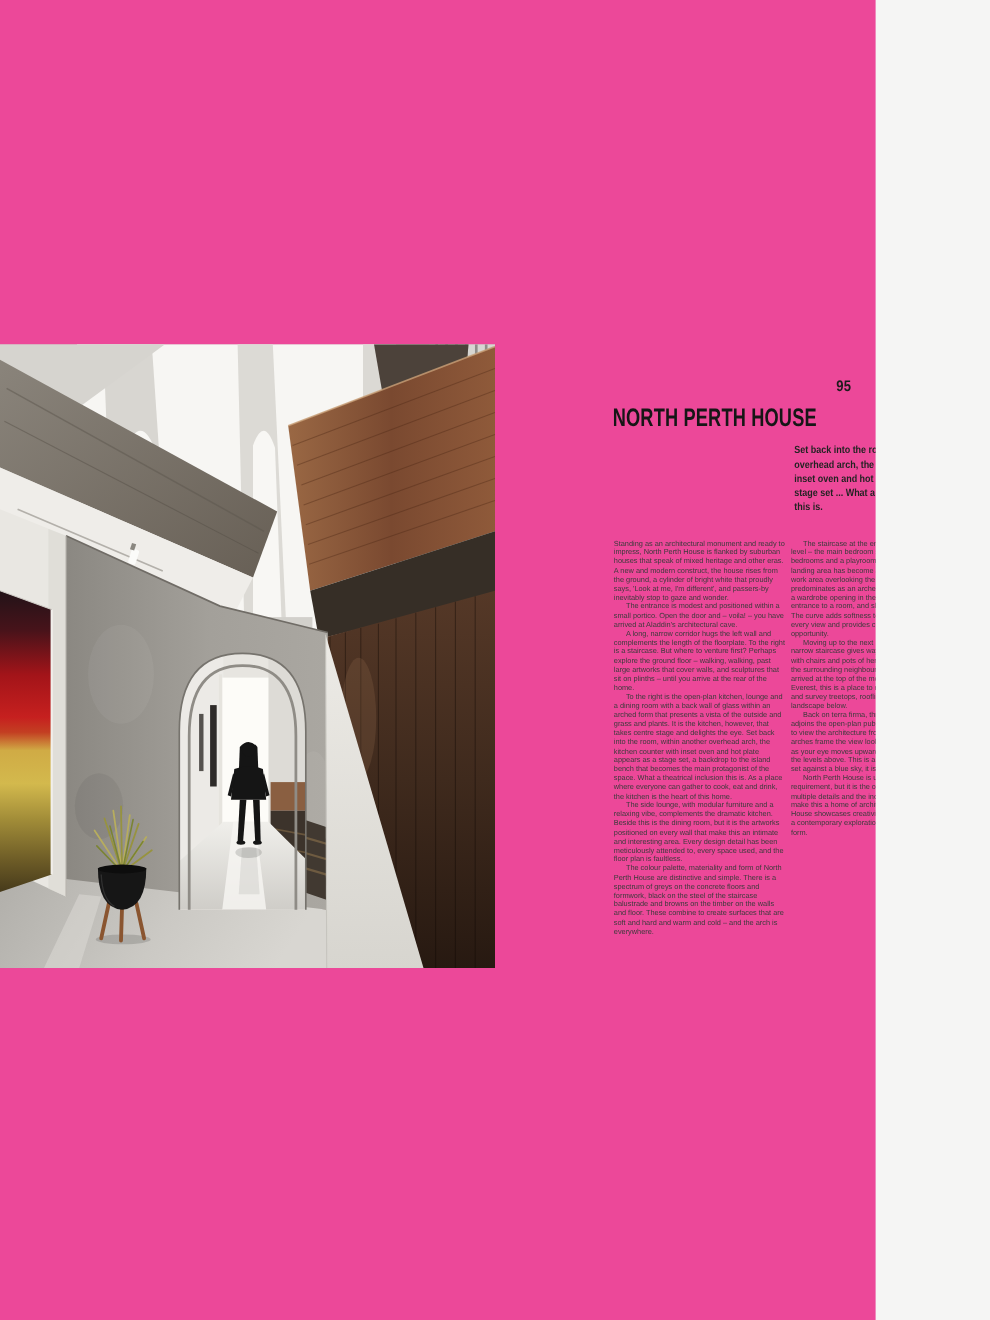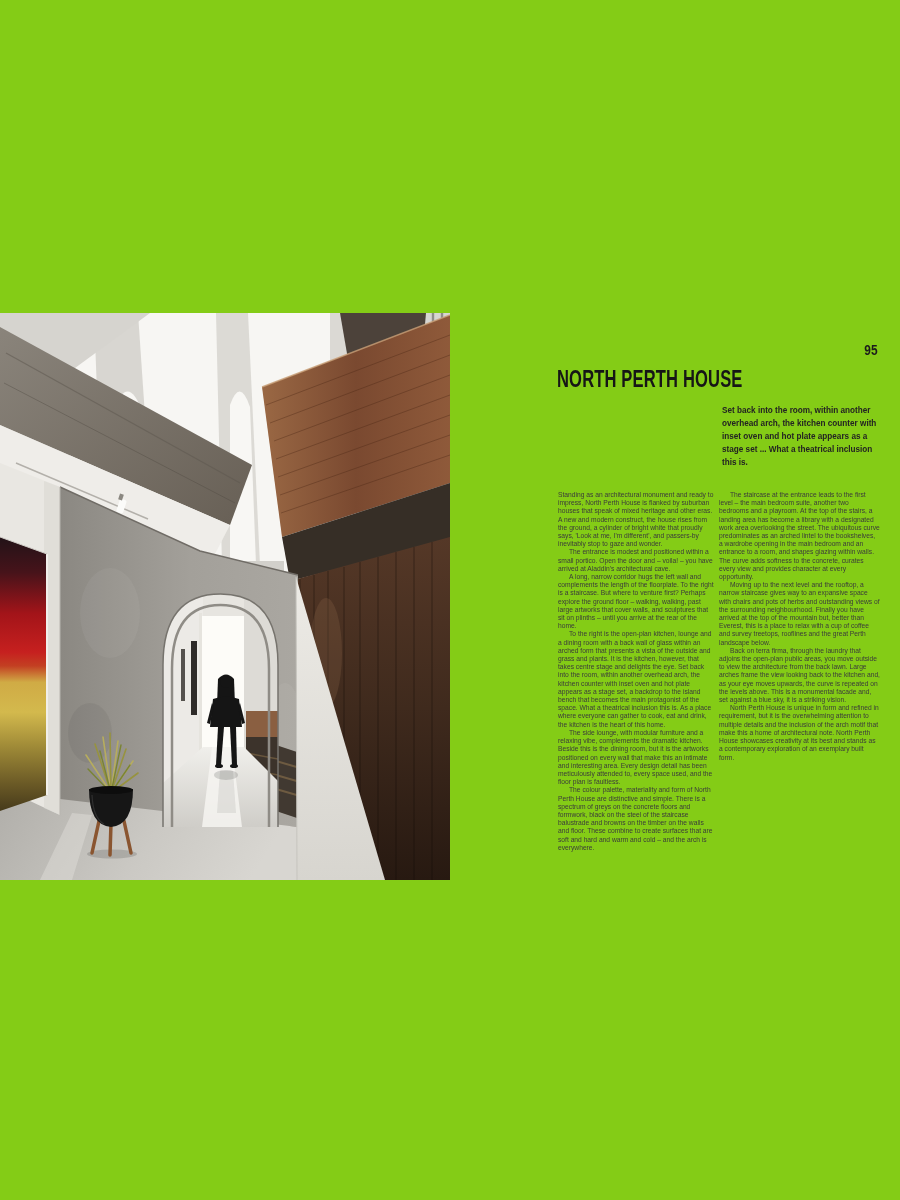--- a/index.html
+++ b/index.html
@@ -1,16 +1,16 @@
 <!DOCTYPE html>
 <html><head>
 <meta charset="utf-8">
 <style>
   html,body{margin:0;padding:0;background:#f5f5f4;}
-  .canvas{position:relative;width:900px;height:1200px;background:#84cc16;overflow:hidden;
+  .canvas{position:relative;width:796px;height:1200px;background:#ec4899;overflow:hidden;
           font-family:"Liberation Sans",sans-serif;}
   .photo{position:absolute;left:0;top:313px;width:450px;height:567px;}
   .pagenum{position:absolute;right:22px;top:342px;font-size:14px;font-weight:bold;color:#1c1c1c;
            transform:scaleX(.85);transform-origin:right top;}
   .title{position:absolute;left:557px;top:366px;margin:0;font-size:23px;font-weight:bold;color:#161616;
          transform:scaleX(.72);transform-origin:left top;white-space:nowrap;letter-spacing:.2px;}
   .standfirst{position:absolute;left:722px;top:403px;width:186px;margin:0;font-size:9.5px;font-weight:bold;
               line-height:13px;color:#232323;transform:scaleX(.86);transform-origin:left top;}
   .col{position:absolute;top:491px;font-size:6.7px;line-height:8.2px;color:#3b3b3b;letter-spacing:0;}
   .col-left{left:558px;width:156px;}

